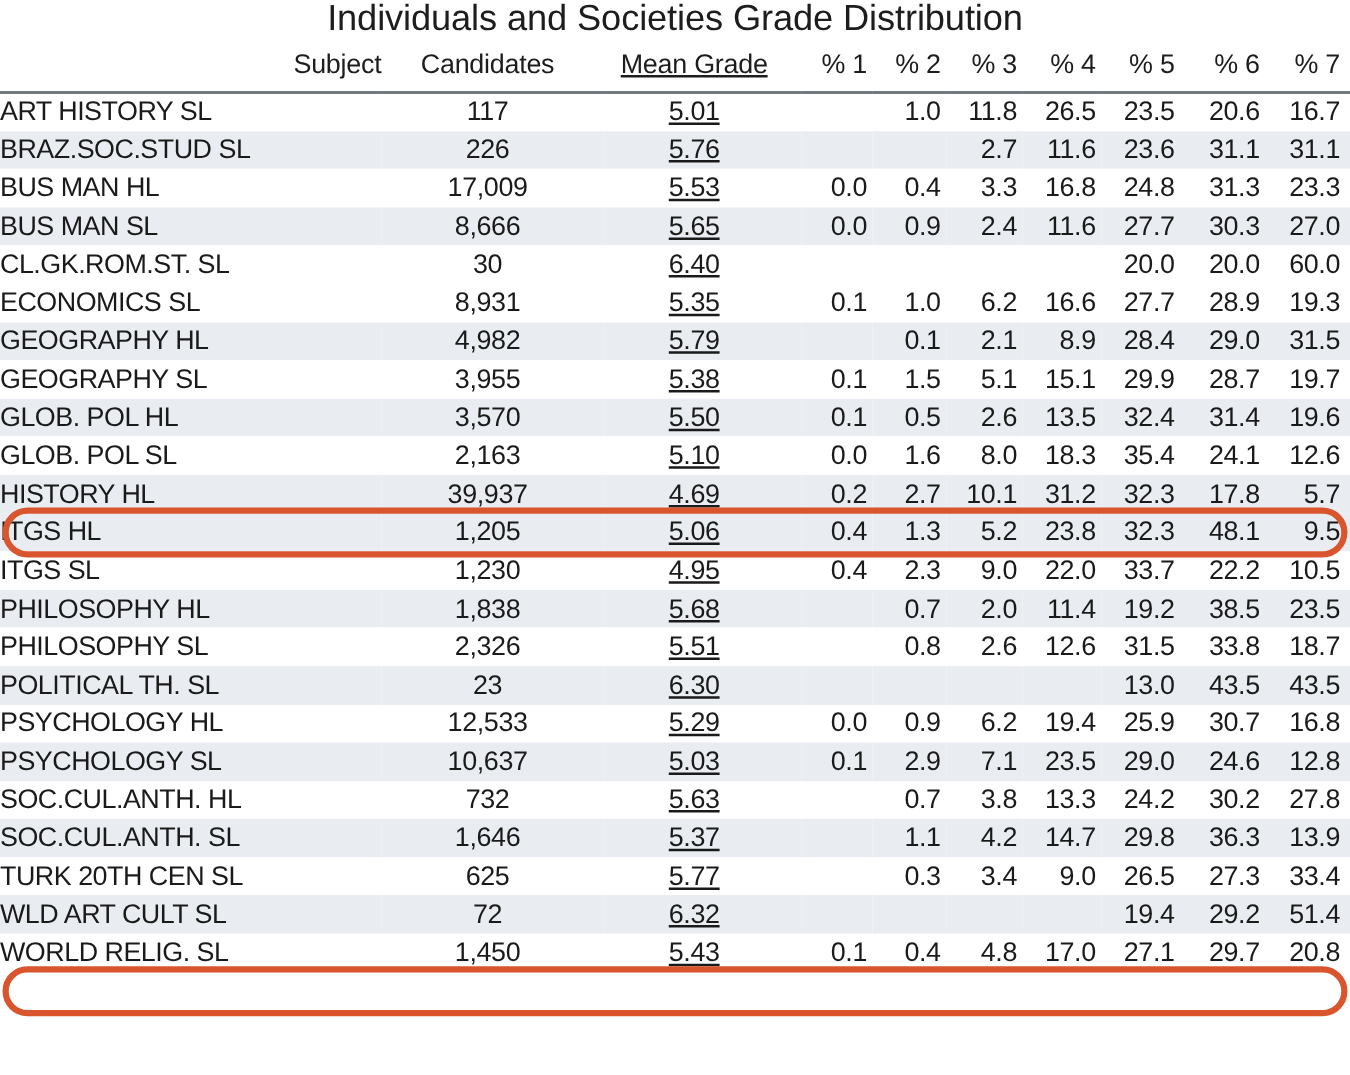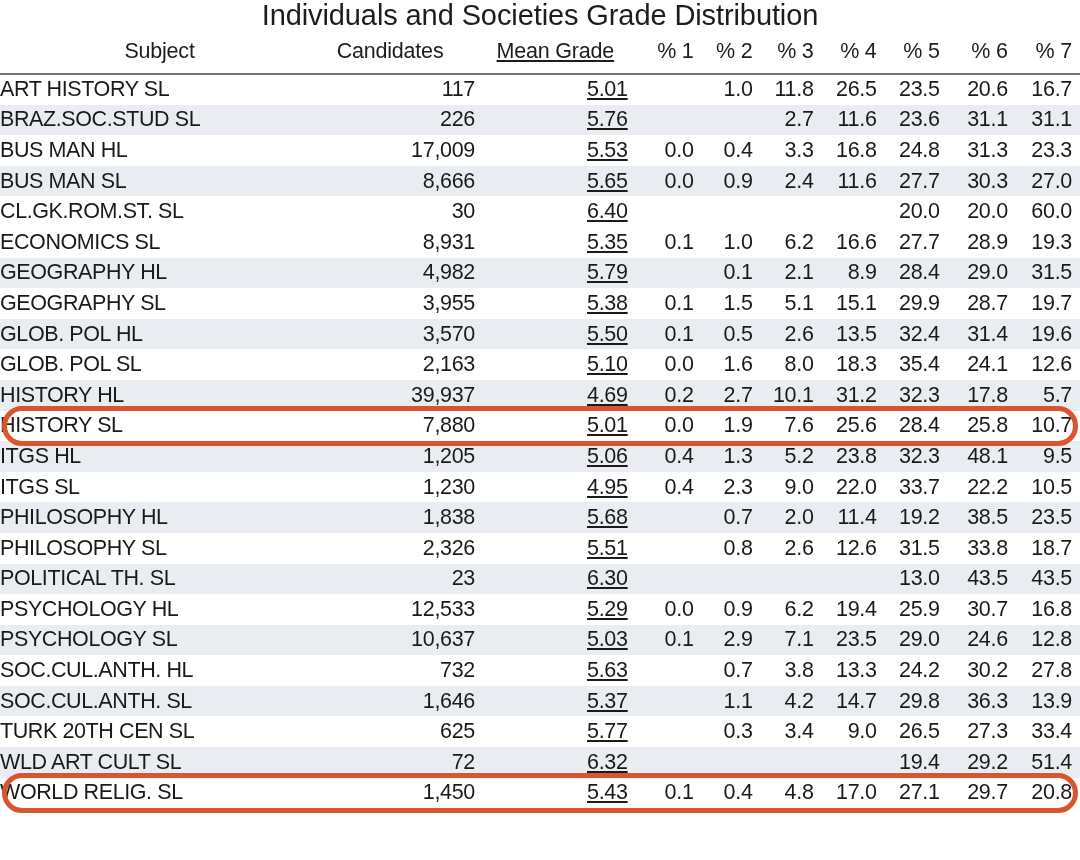--- a/index.html
+++ b/index.html
@@ -48,34 +48,34 @@
     padding: 0;
     height: 44px;
     vertical-align: bottom;
     font-size: 21.5px;
     color: #1d1d1d;
     letter-spacing: -0.2px;
     white-space: nowrap;
     padding-bottom: 9px;
     border-bottom: 2px solid #6d757d;
   }
-  th.h-subject  { text-align: center;  padding-left: 14px; }
+  th.h-subject  { text-align: right;  padding-left: 14px; }
   th.h-num      { text-align: center; }
   th.h-pct      { text-align: right; }
 
   tbody td {
     padding: 0;
     height: 30.6px;
     vertical-align: middle;
     white-space: nowrap;
     letter-spacing: -0.3px;
     font-size: 21.5px;
   }
   td.c-subject { text-align: left;  letter-spacing: -0.4px; }
-  td.c-num     { text-align: right; }
+  td.c-num     { text-align: center; }
   td.c-pct     { text-align: right; }
 
   tbody tr.even td { background: #e9edf1; }
   tbody tr.odd  td { background: #ffffff; }
 
   
   col.w-subject { width: 300px; }
   col.w-cand    { width: 175px; }
   col.w-mean    { width: 155px; }
   col.w-p1      { width: 56px; }
@@ -268,32 +268,20 @@
           <td class="c-num c-cand">39,937</td>
           <td class="c-num c-mean">4.69</td>
           <td class="c-pct c-p1">0.2</td>
           <td class="c-pct c-p2">2.7</td>
           <td class="c-pct c-p3">10.1</td>
           <td class="c-pct c-p4">31.2</td>
           <td class="c-pct c-p5">32.3</td>
           <td class="c-pct c-p6">17.8</td>
           <td class="c-pct c-p7">5.7</td>
         </tr>
-        <tr class="odd">
-          <td class="c-subject">HISTORY SL</td>
-          <td class="c-num c-cand">7,880</td>
-          <td class="c-num c-mean">5.01</td>
-          <td class="c-pct c-p1">0.0</td>
-          <td class="c-pct c-p2">1.9</td>
-          <td class="c-pct c-p3">7.6</td>
-          <td class="c-pct c-p4">25.6</td>
-          <td class="c-pct c-p5">28.4</td>
-          <td class="c-pct c-p6">25.8</td>
-          <td class="c-pct c-p7">10.7</td>
-        </tr>
         <tr class="even">
           <td class="c-subject">ITGS HL</td>
           <td class="c-num c-cand">1,205</td>
           <td class="c-num c-mean">5.06</td>
           <td class="c-pct c-p1">0.4</td>
           <td class="c-pct c-p2">1.3</td>
           <td class="c-pct c-p3">5.2</td>
           <td class="c-pct c-p4">23.8</td>
           <td class="c-pct c-p5">32.3</td>
           <td class="c-pct c-p6">48.1</td>

